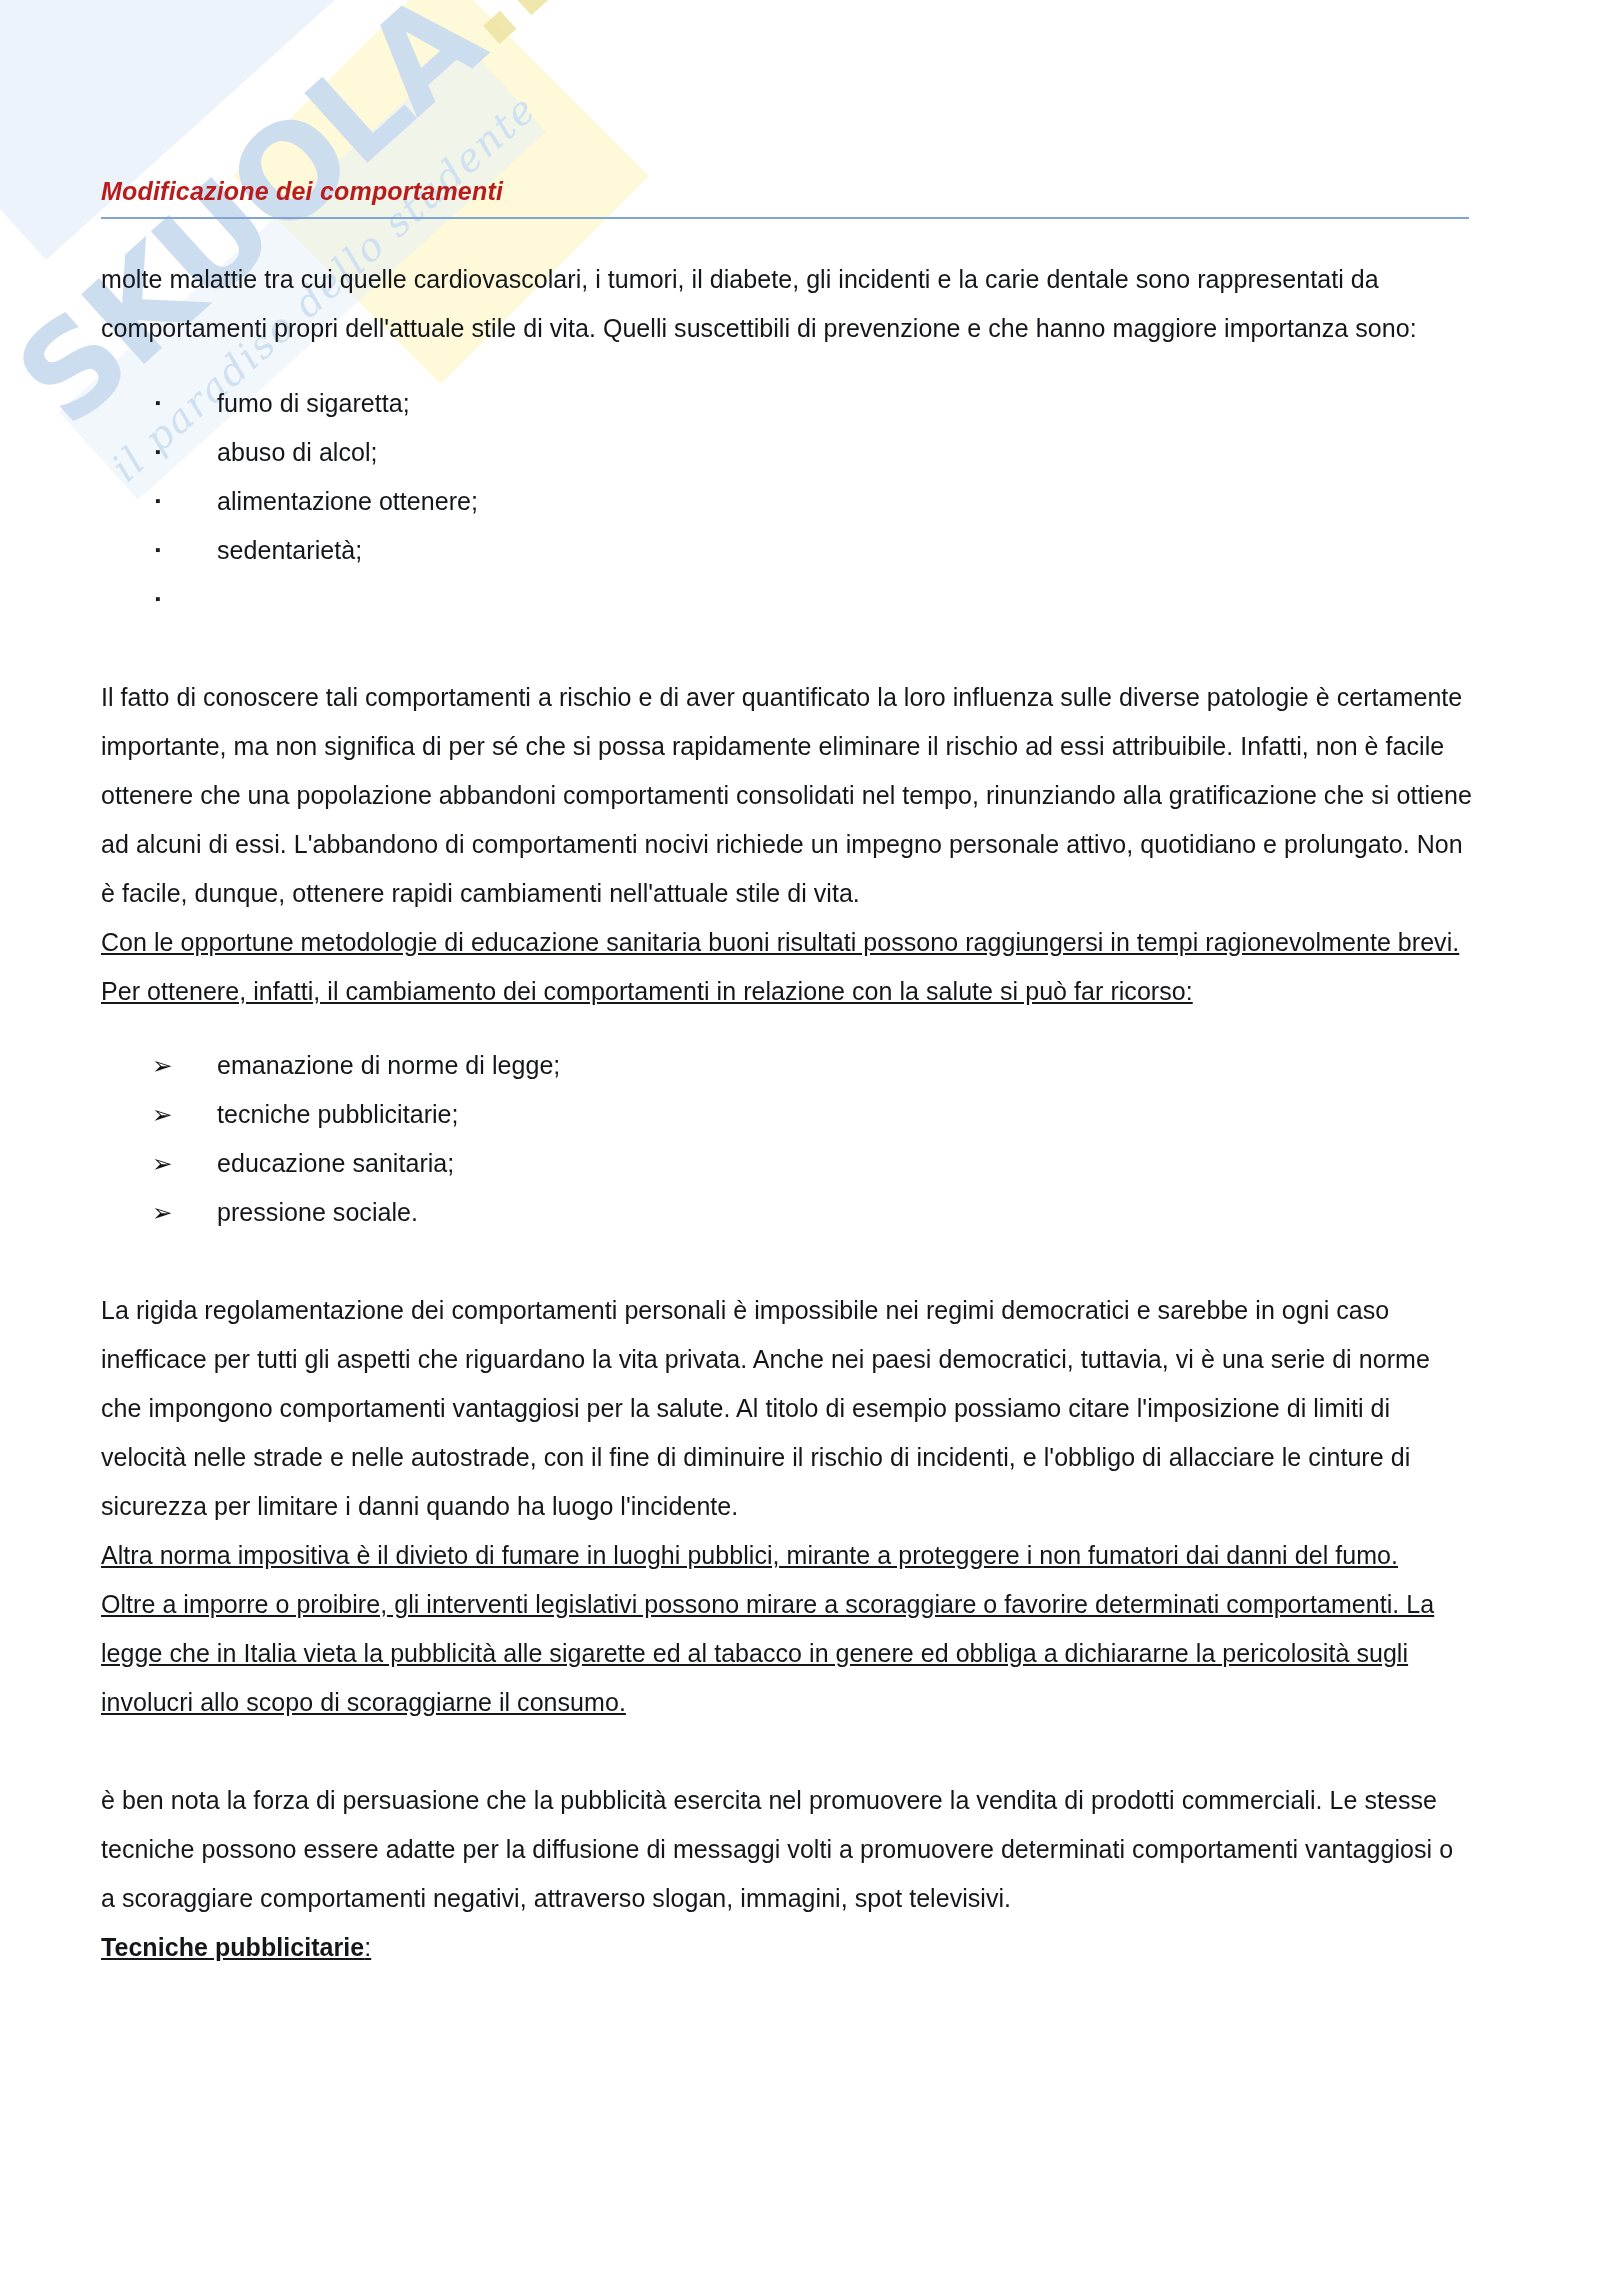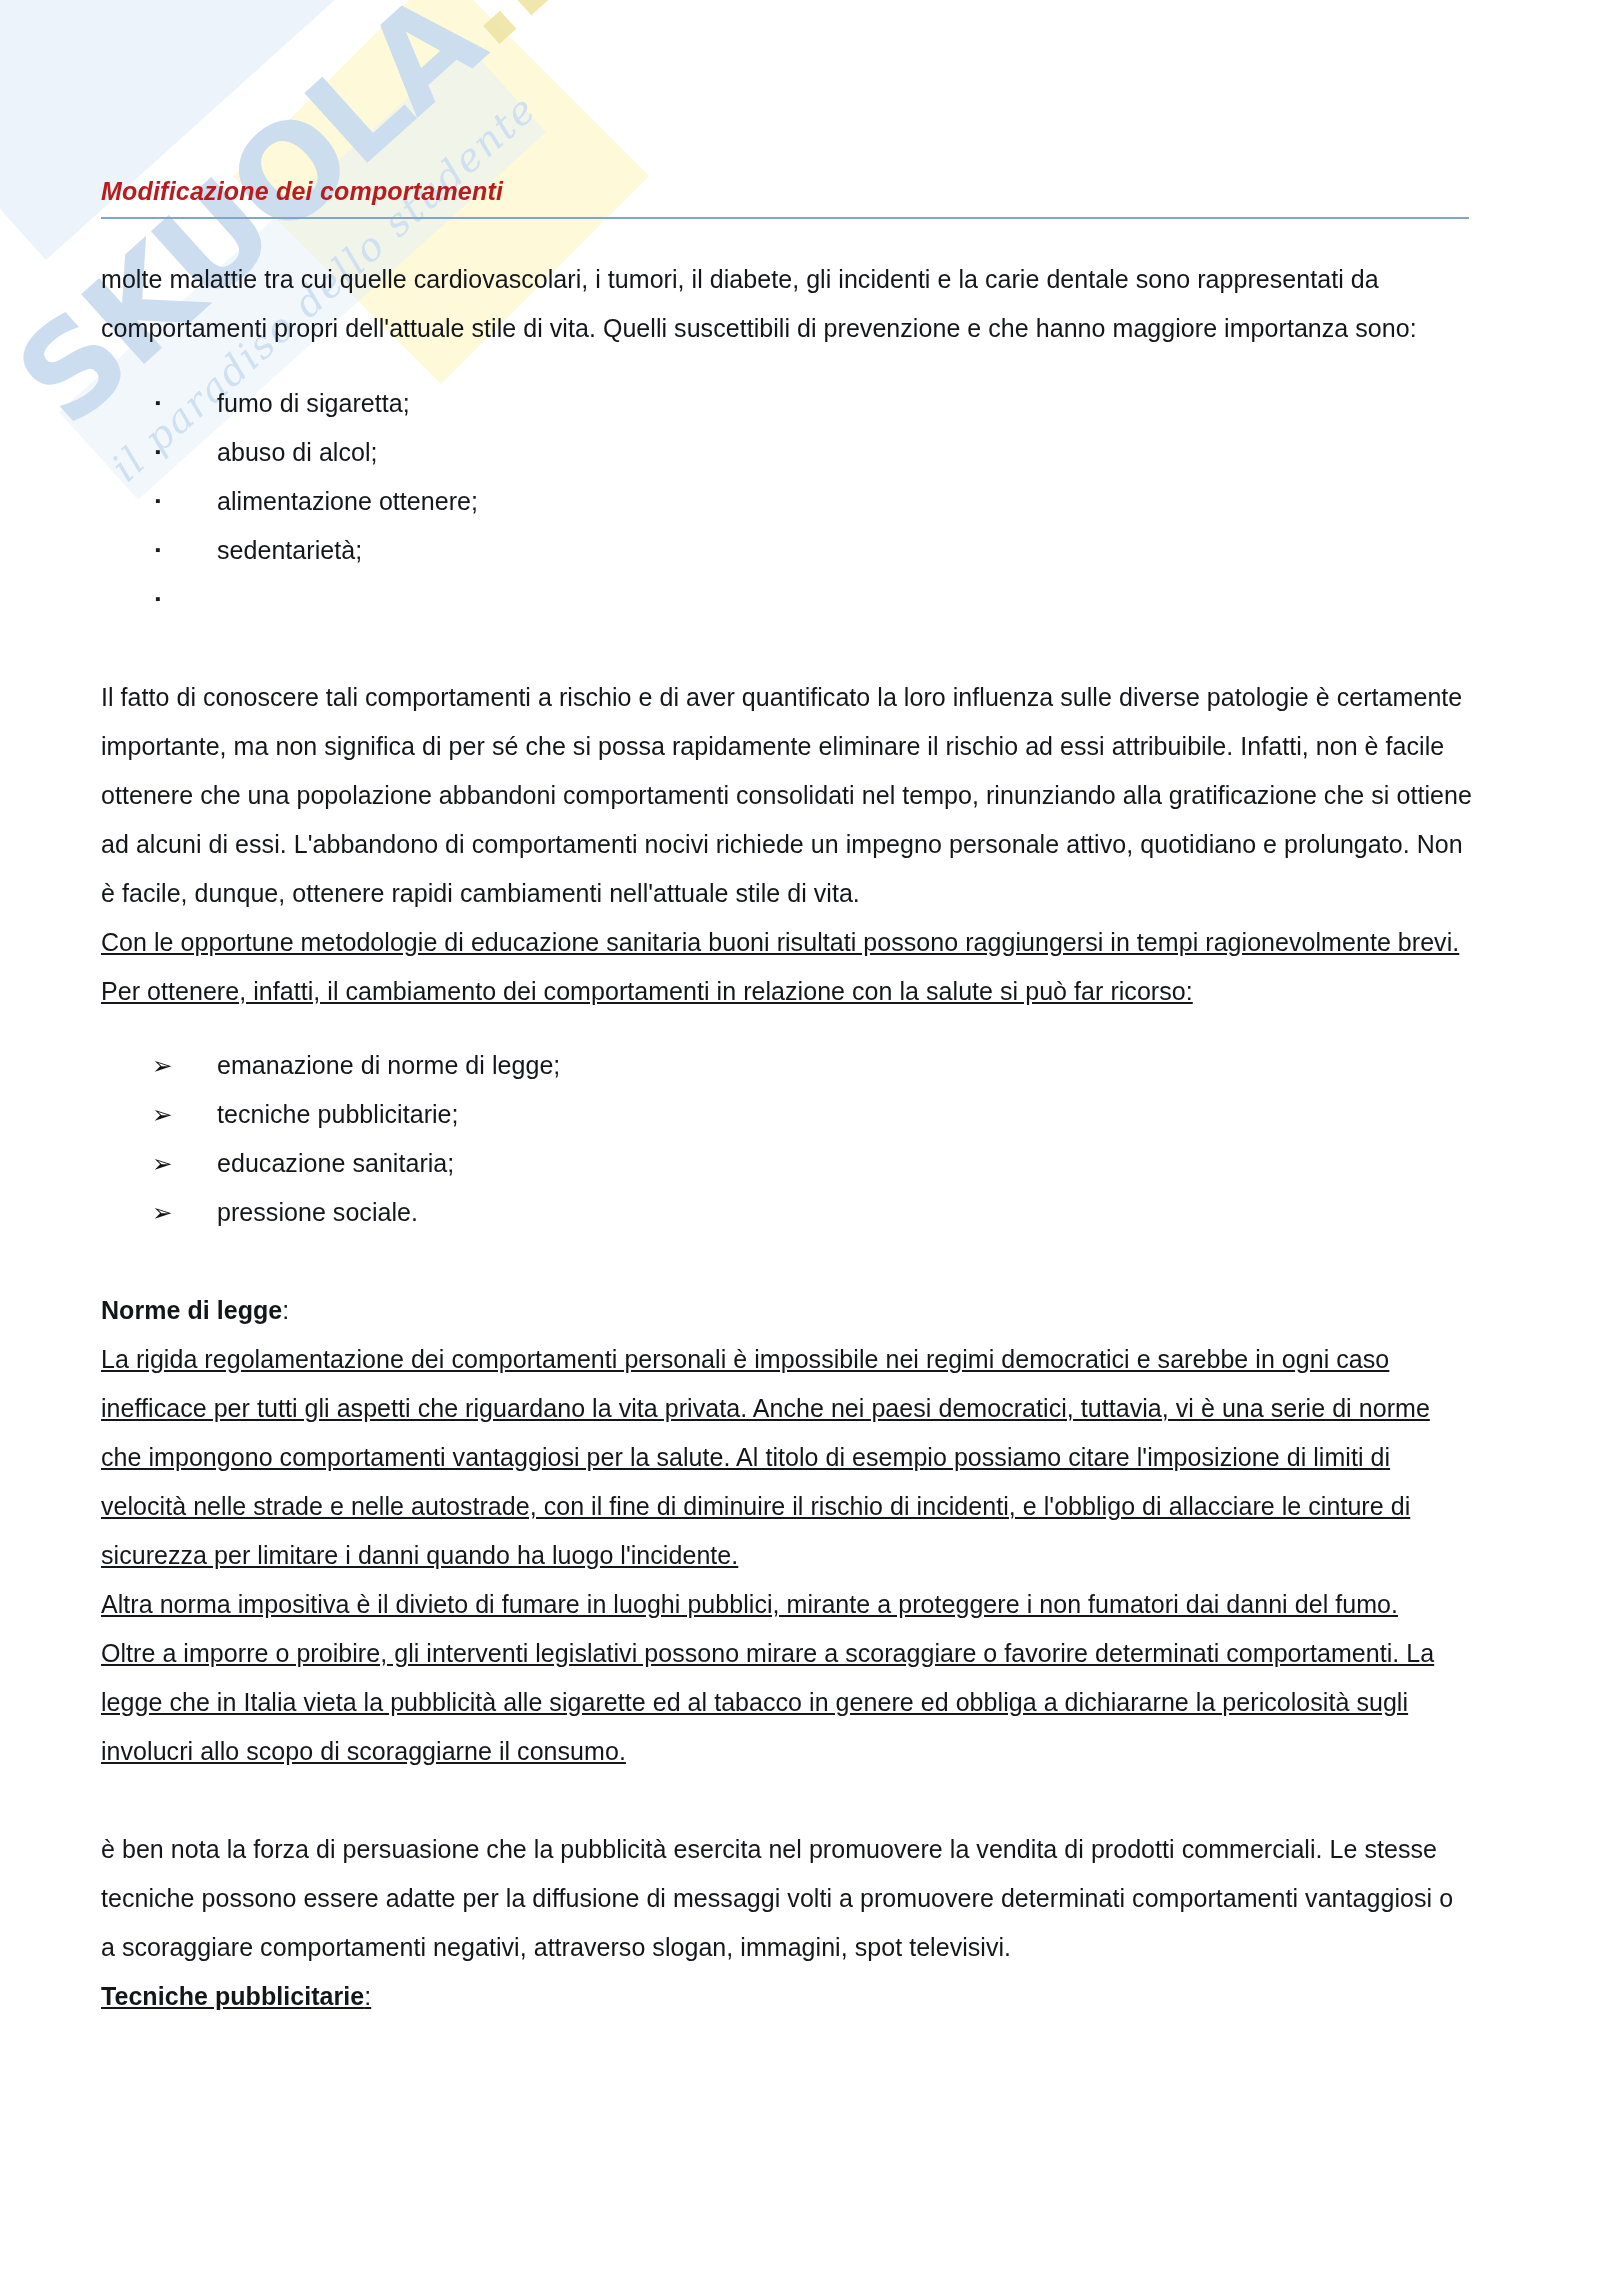--- a/index.html
+++ b/index.html
@@ -213,21 +213,20 @@
 
       <ul class="doc-list arrow-list">
         <li><span class="bullet-mark">➢</span><span>emanazione di norme di legge;</span></li>
         <li><span class="bullet-mark">➢</span><span>tecniche pubblicitarie;</span></li>
         <li><span class="bullet-mark">➢</span><span>educazione sanitaria;</span></li>
         <li><span class="bullet-mark">➢</span><span>pressione sociale.</span></li>
       </ul>
 
       <div class="gap-md"></div>
 
-      <p class="para"><span class="run-in-heading">Norme di legge</span><span>:</span></p>
       <p class="para">La rigida regolamentazione dei comportamenti personali è impossibile nei regimi democratici e sarebbe in ogni caso inefficace per tutti gli aspetti che riguardano la vita privata. Anche nei paesi democratici, tuttavia, vi è una serie di norme che impongono comportamenti vantaggiosi per la salute. Al titolo di esempio possiamo citare l'imposizione di limiti di velocità nelle strade e nelle autostrade, con il fine di diminuire il rischio di incidenti, e l'obbligo di allacciare le cinture di sicurezza per limitare i danni quando ha luogo l'incidente.</p>
       <p class="para">Altra norma impositiva è il divieto di fumare in luoghi pubblici, mirante a proteggere i non fumatori dai danni del fumo.</p>
       <p class="para">Oltre a imporre o proibire, gli interventi legislativi possono mirare a scoraggiare o favorire determinati comportamenti. La legge che in Italia vieta la pubblicità alle sigarette ed al tabacco in genere ed obbliga a dichiararne la pericolosità sugli involucri allo scopo di scoraggiarne il consumo.</p>
 
       <div class="gap-md"></div>
 
       <p class="para">è ben nota la forza di persuasione che la pubblicità esercita nel promuovere la vendita di prodotti commerciali. Le stesse tecniche possono essere adatte per la diffusione di messaggi volti a promuovere determinati comportamenti vantaggiosi o a scoraggiare comportamenti negativi, attraverso slogan, immagini, spot televisivi.</p>
       <p class="para"><span class="run-in-heading">Tecniche pubblicitarie</span><span>:</span></p>
 
     </div>

